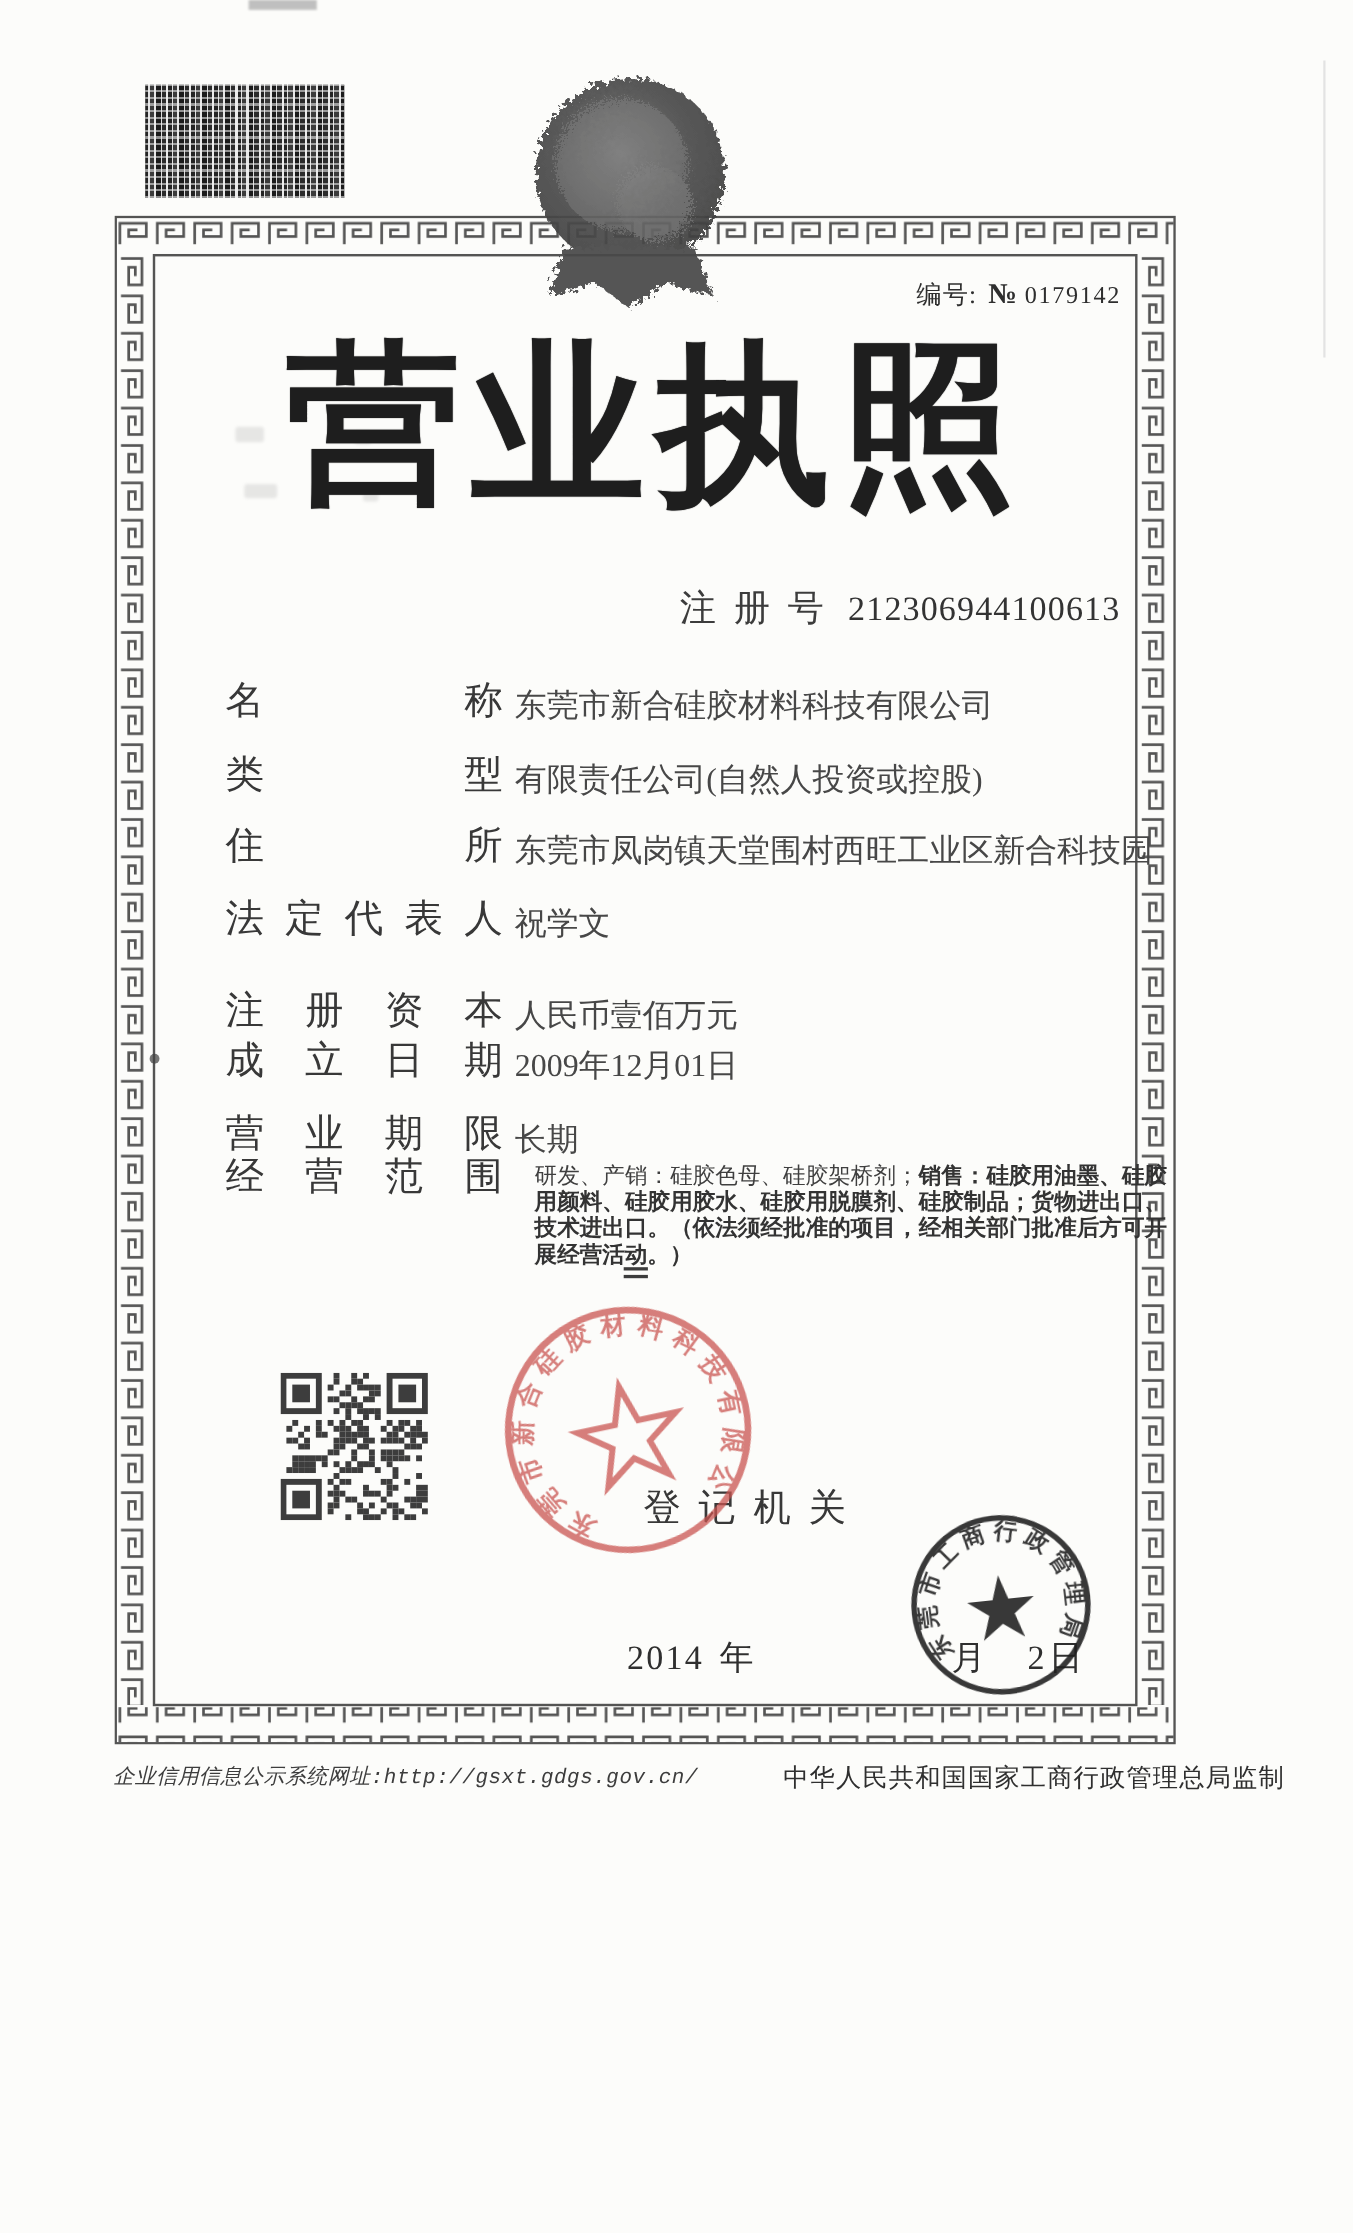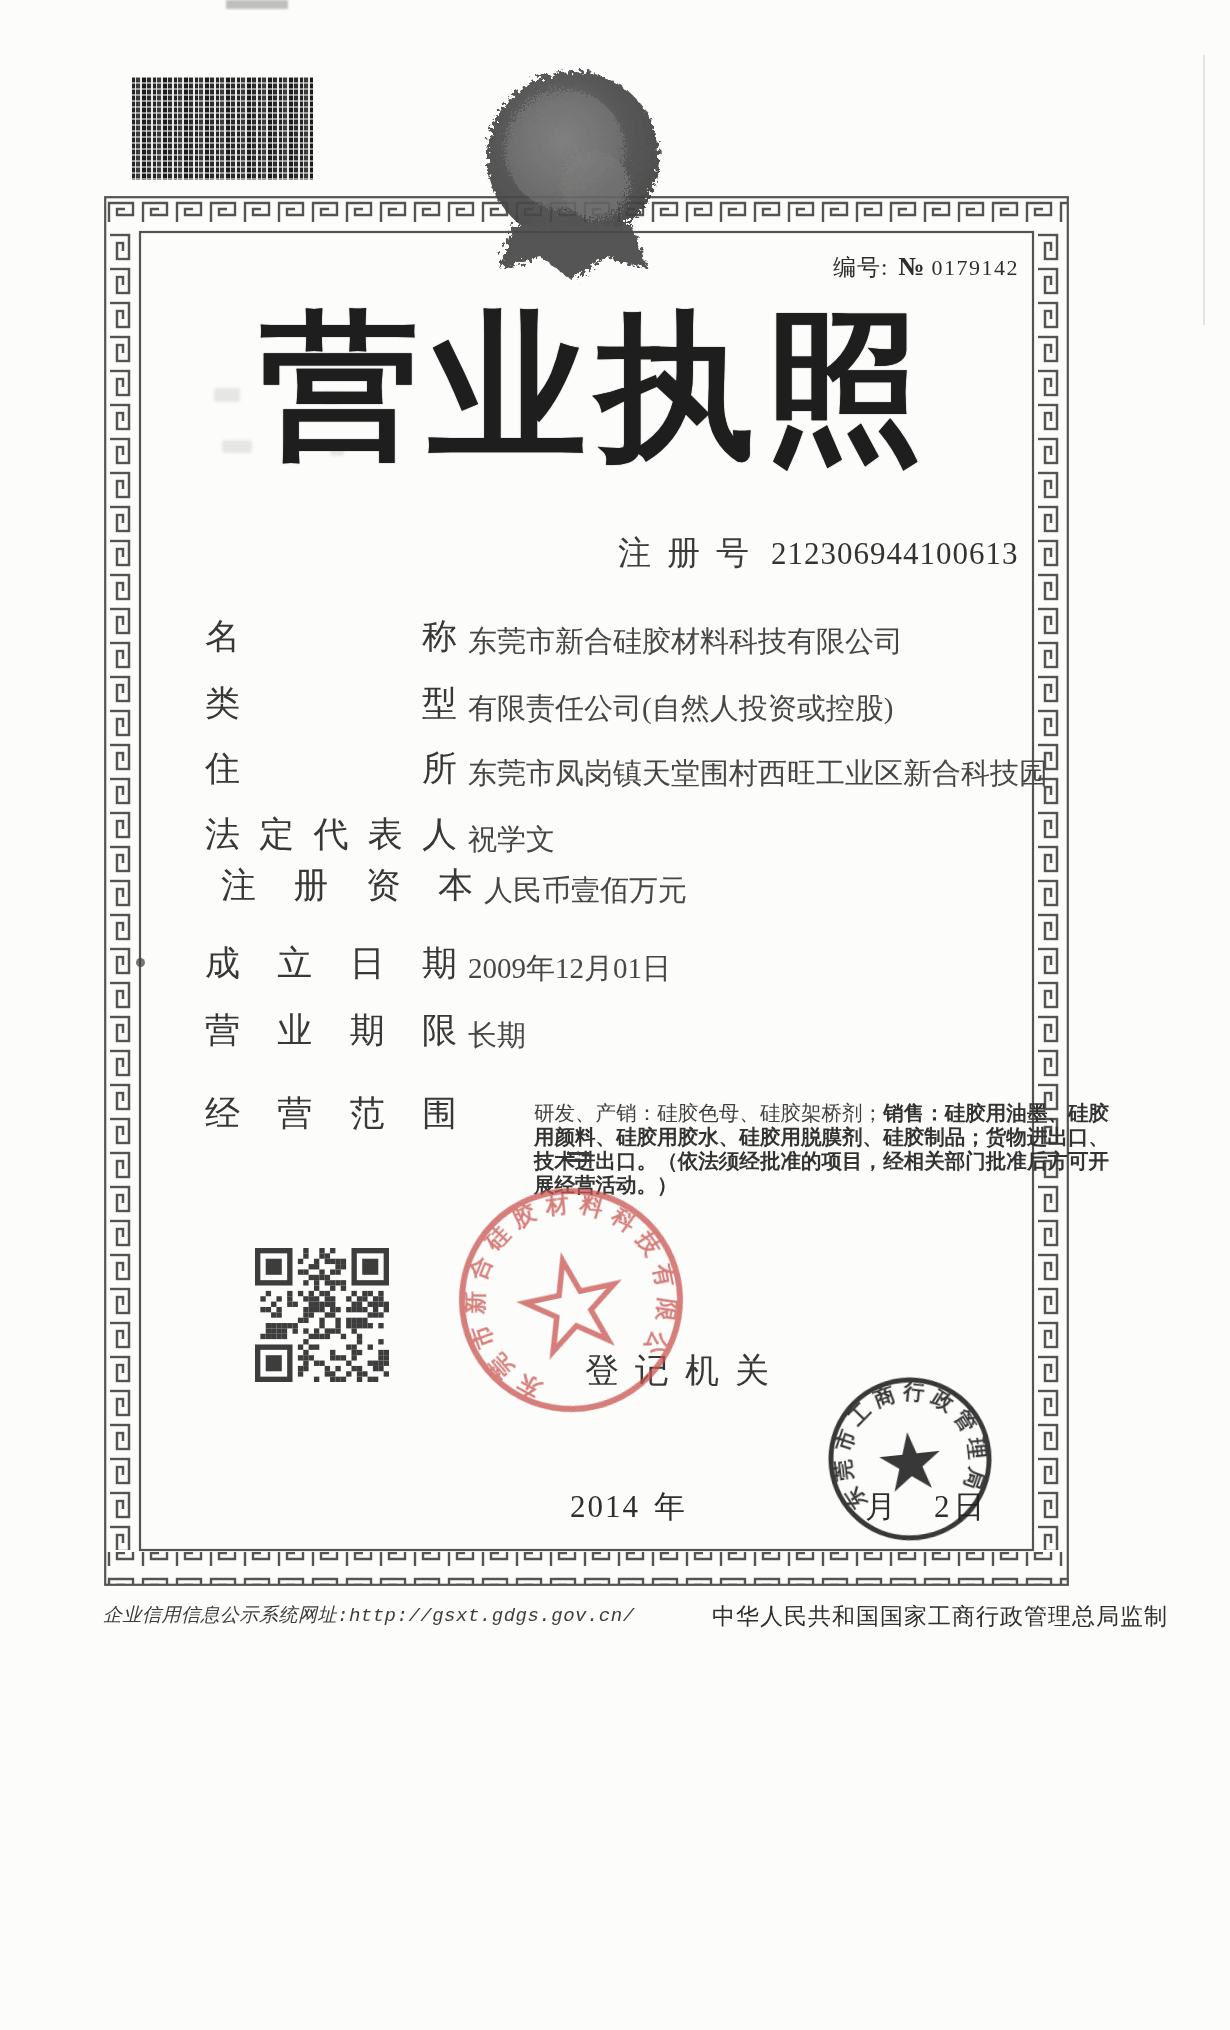--- a/index.html
+++ b/index.html
@@ -52,21 +52,21 @@
   
   .field-row{position:absolute;left:205px;z-index:3;display:flex;}
   .field-label{
     width:252px;flex:0 0 252px;font-size:35px;color:#383838;
     text-align:justify;text-align-last:justify;line-height:1.1;
   }
   .field-value{margin-left:11px;font-size:29px;color:#474747;white-space:nowrap;padding-top:4px;}
   .scope-value{margin-left:29px;width:575px;font-size:20.5px;line-height:24px;color:#3f3f3f;white-space:normal;padding-top:6px;text-align:justify;}
   .scope-value .seg2{font-weight:600;color:#333;}
   .row-0{top:618px;} .row-1{top:685px;} .row-2{top:750px;} .row-3{top:816px;}
-  .row-4{top:867px;margin-left:16px;} .row-5{top:945px;} .row-6{top:1012px;} .row-7{top:1095px;gap:48px;}
+  .row-4{top:900px;} .row-5{top:945px;} .row-6{top:1012px;} .row-7{top:1051px;}
 
   .equals-mark{left:567px;top:1152px;z-index:3;width:22px;}
   .equals-mark i{display:block;height:3px;background:#3c3c3c;margin-bottom:4px;}
 
   
   .qr{left:255px;top:1248px;z-index:3;}
 
   
   .red-seal{left:453px;top:1182px;width:236px;height:236px;z-index:4;transform:rotate(-12deg);opacity:.74;filter:blur(.4px);}
 

